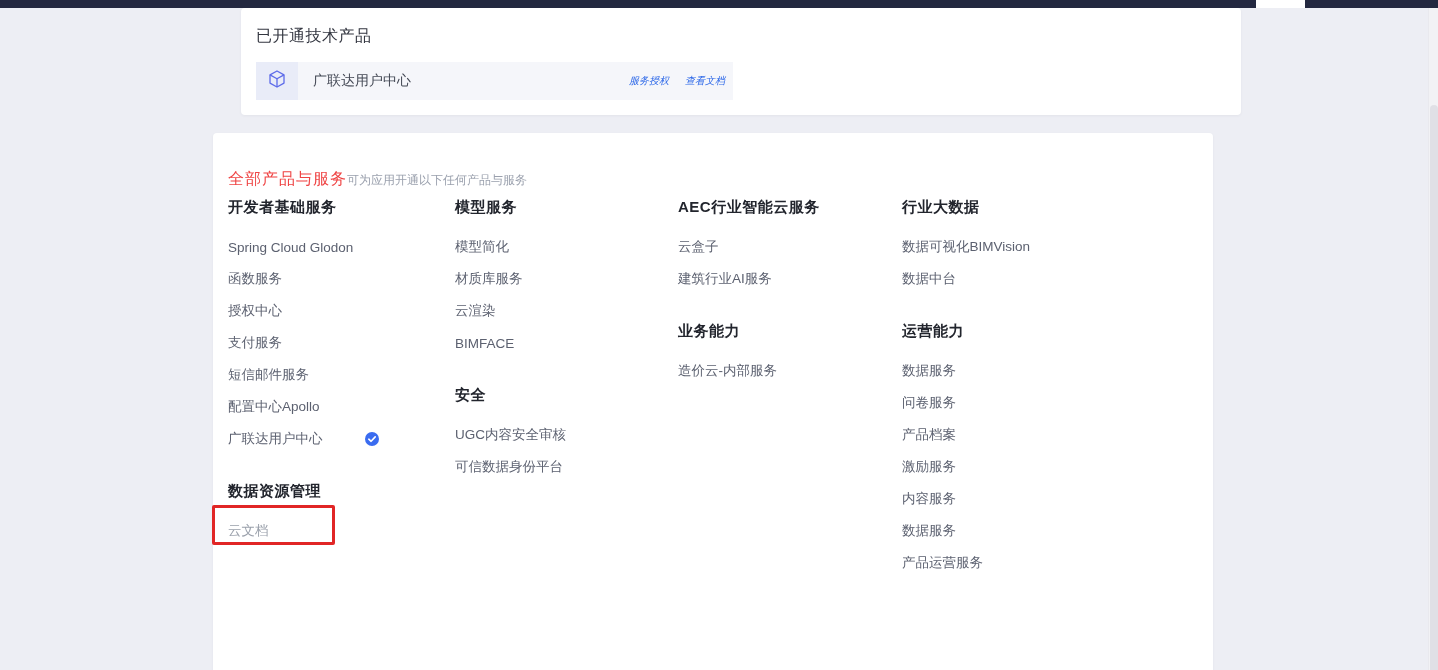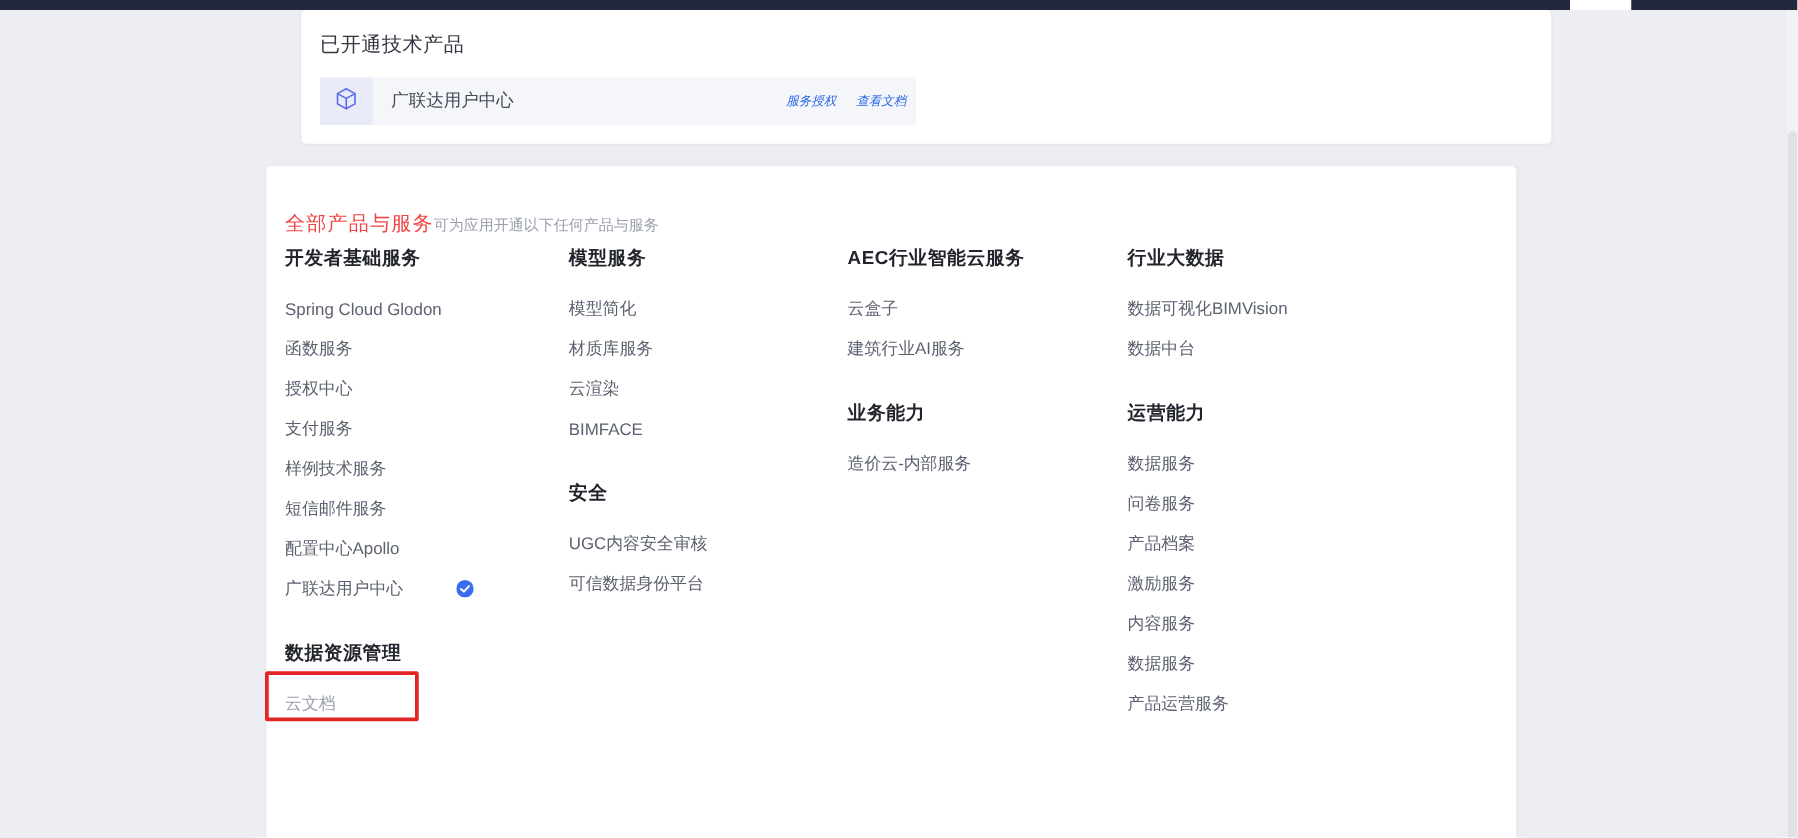--- a/index.html
+++ b/index.html
@@ -87,23 +87,20 @@
           <div class="item">
             <span class="ilabel">函数服务</span>
           </div>
           <div class="item">
             <span class="ilabel">授权中心</span>
           </div>
           <div class="item">
             <span class="ilabel">支付服务</span>
           </div>
           <div class="item">
-            <span class="ilabel">样例技术服务</span>
-          </div>
-          <div class="item">
             <span class="ilabel">短信邮件服务</span>
           </div>
           <div class="item">
             <span class="ilabel">配置中心Apollo</span>
           </div>
           <div class="item">
             <span class="ilabel">广联达用户中心</span>
             <span class="check-icon">
               <svg width="14" height="14" viewBox="0 0 14 14">
                 <circle cx="7" cy="7" r="7" fill="#3a6cf0"></circle>

